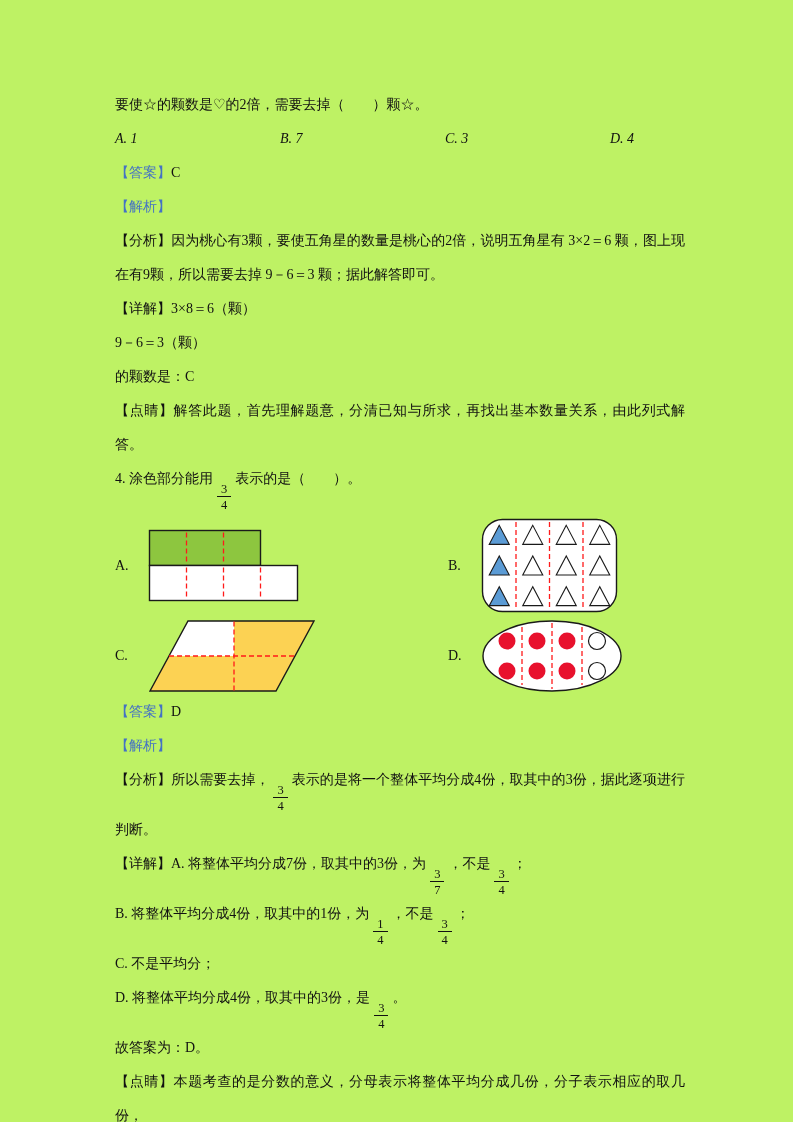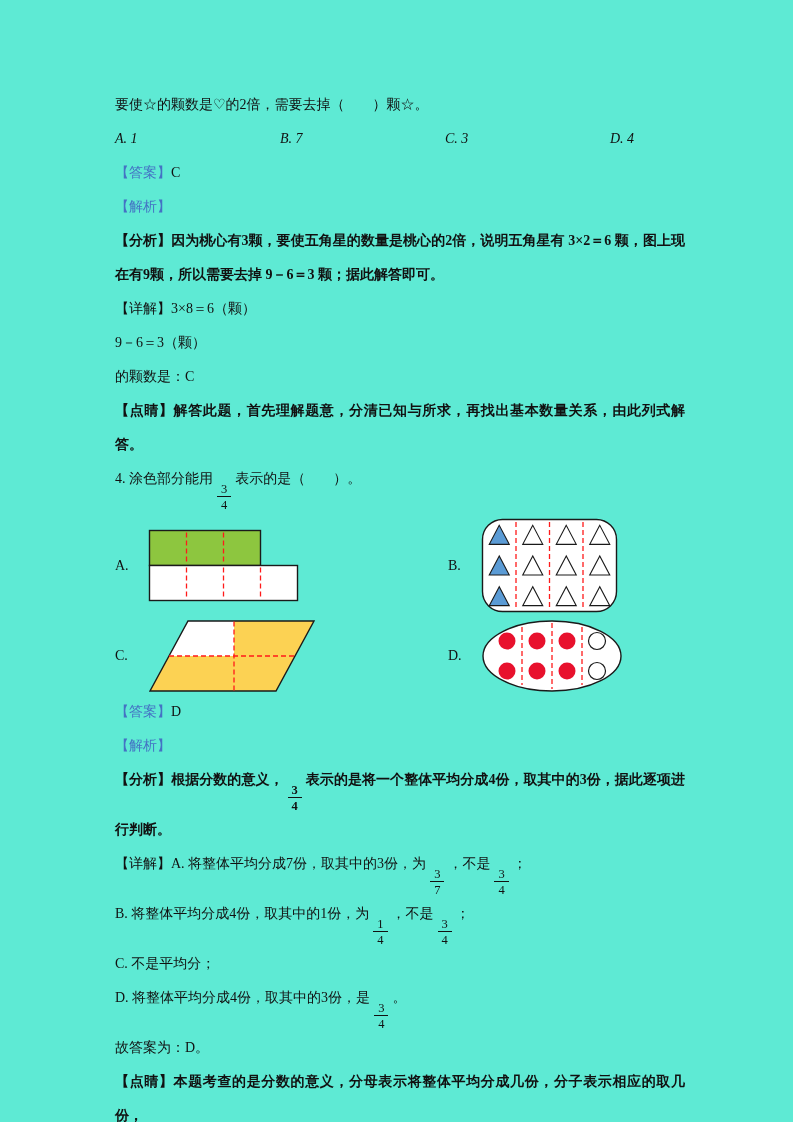--- a/index.html
+++ b/index.html
@@ -4,24 +4,24 @@
 <style>
   * { margin:0; padding:0; box-sizing:border-box; }
   html,body { background:#ffffff; }
   body {
     width:793px; height:1122px;
     font-family:"Liberation Serif","DejaVu Serif",serif;
     font-size:14px; color:#111111;
   }
   .page {
     position:relative; width:793px; height:1122px;
-    padding:88px 108px 0 115px; overflow:hidden; background:#5eead4;
+    padding:88px 108px 0 115px; overflow:hidden; background:#bef264;
   }
   p.line { margin:0; line-height:34px; }
-  .just { text-align:justify;font-weight:bold; }
+  .just { text-align:justify; }
   .blue { color:var(--blue,#4472C4); }
   .opts { display:flex; line-height:34px;font-style:italic; }
   .opt { flex:0 0 165px; }
   .frac {
     display:inline-flex; flex-direction:column; align-items:center;
     vertical-align:-0.8em; line-height:1.12; font-size:12.5px; margin:0 4px;
   }
   .frac .num { padding:0 4px; border-bottom:1.2px solid #111; }
   .frac .den { padding-top:1px; }
   .q4stem { margin-top:12px; }
@@ -125,21 +125,21 @@
           <circle cx="116" cy="22" r="8.5" fill="#ffffff" stroke="#1a1a1a" stroke-width="1.2"></circle>
           <circle cx="116" cy="52" r="8.5" fill="#ffffff" stroke="#1a1a1a" stroke-width="1.2"></circle>
         </svg>
     </div>
   </div>
 
   <p class="line ansline"><span class="blue">【答案】</span><span>D</span></p>
 
   <p class="line"><span class="blue">【解析】</span></p>
 
-  <p class="line just"><span>【分析】根据分数的意义，</span><span class="frac">
+  <p class="line just"><span>【分析】所以需要去掉，</span><span class="frac">
         <span class="num">3</span>
         <span class="den">4</span>
       </span><span>表示的是将一个整体平均分成4份，取其中的3份，据此逐项进行判断。</span></p>
 
   <p class="line"><span>【详解】A. 将整体平均分成7份，取其中的3份，为</span><span class="frac">
         <span class="num">3</span>
         <span class="den">7</span>
       </span><span>，不是</span><span class="frac">
         <span class="num">3</span>
         <span class="den">4</span>

